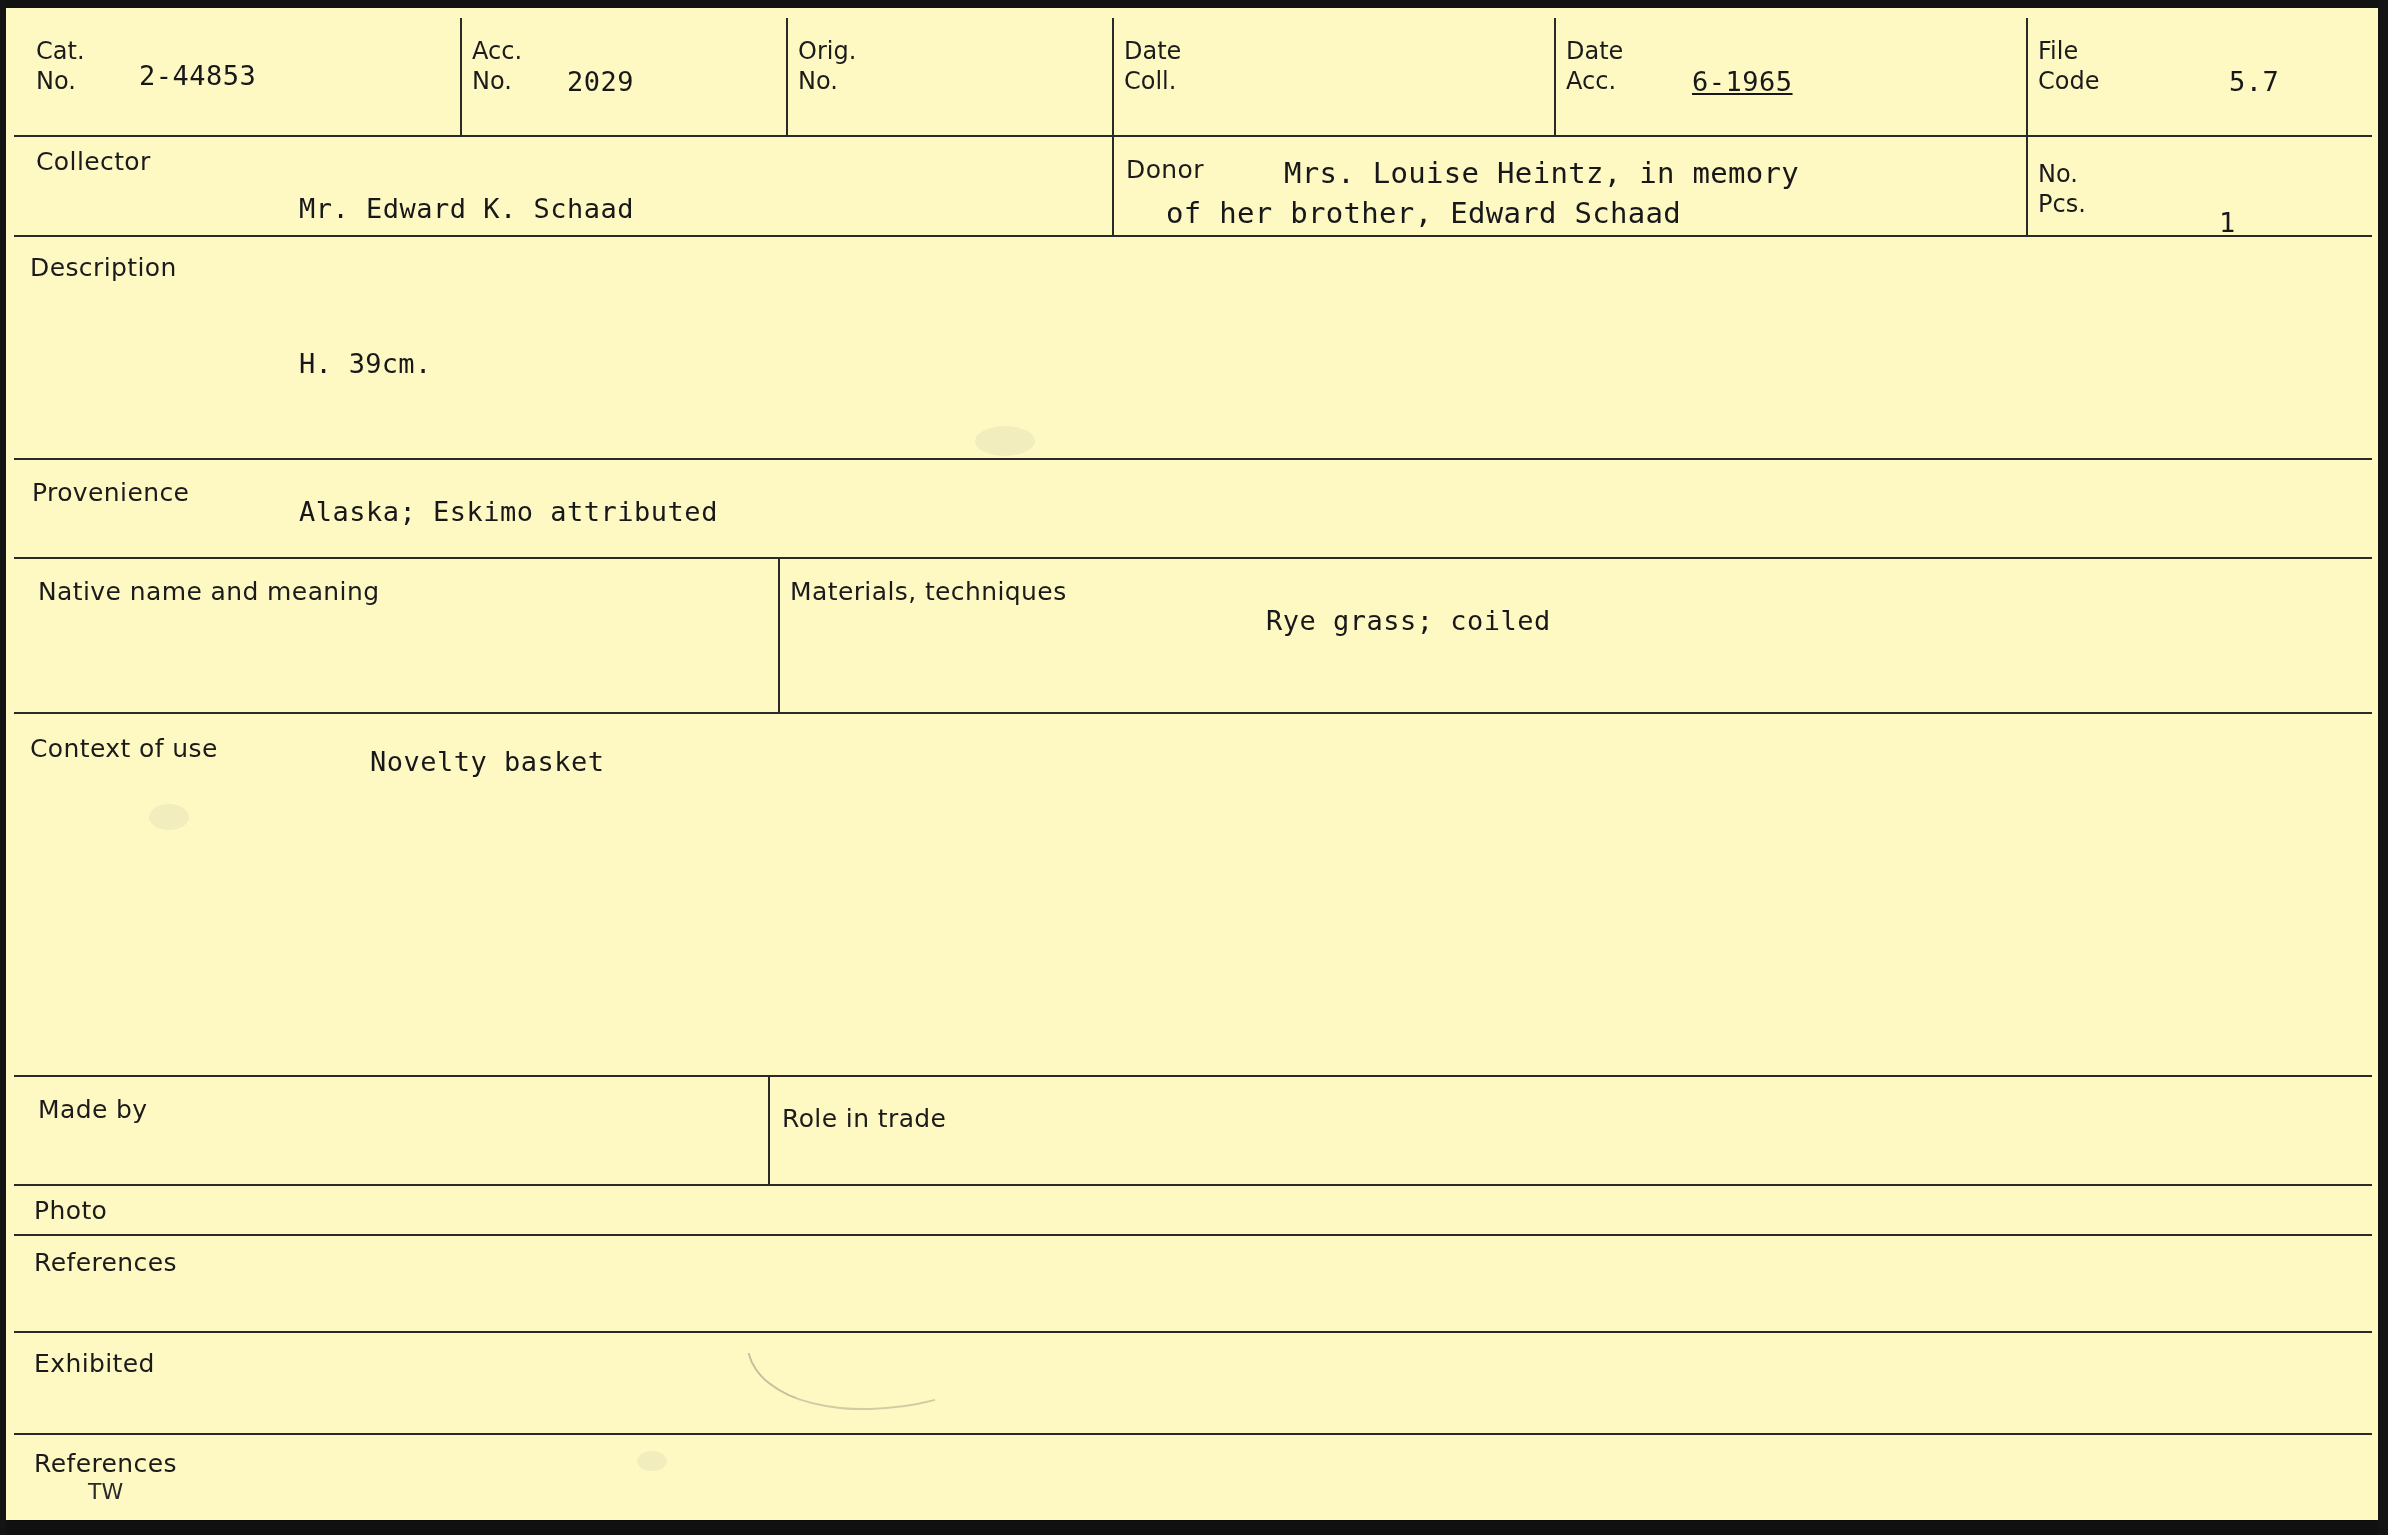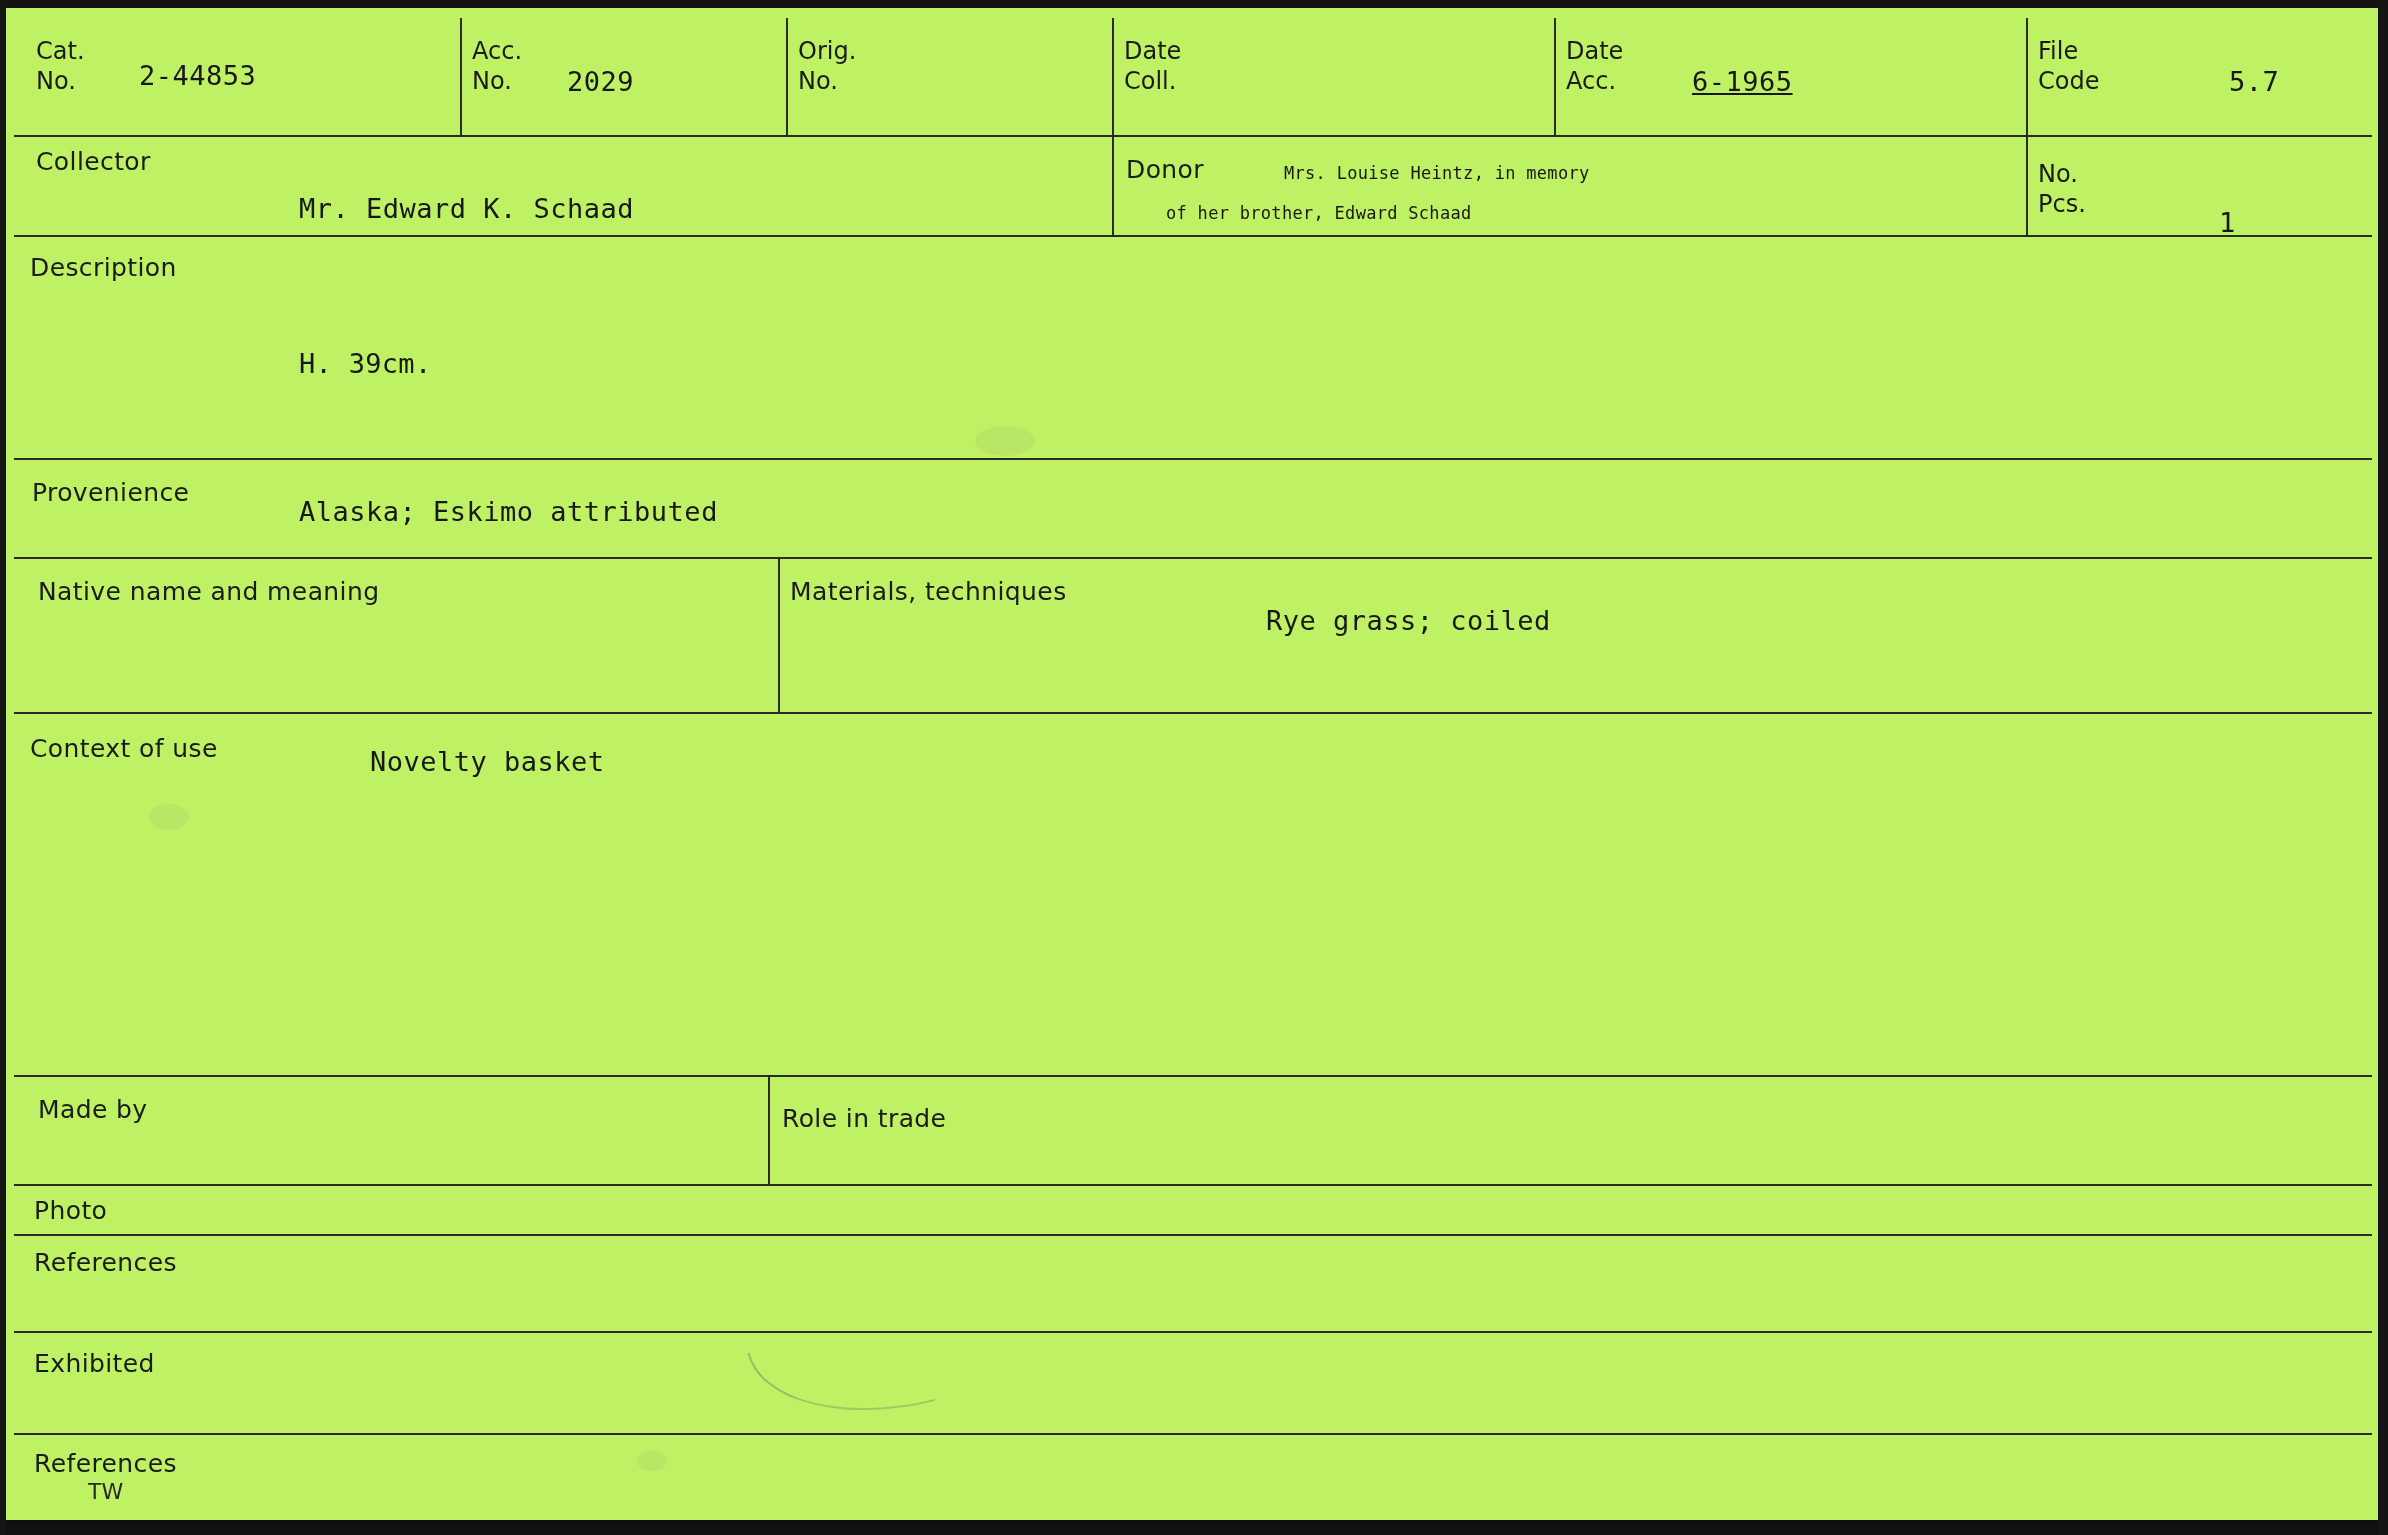--- a/index.html
+++ b/index.html
@@ -13,21 +13,21 @@
     font-family: "DejaVu Sans", sans-serif;
     overflow: hidden;
   }
 
   .card {
     position: absolute;
     left: 0px;
     top: 8px;
     width: 2388px;
     height: 1512px;
-    background: #bef264;
+    background: #fef9c3;
     box-sizing: border-box;
   }
   
   .edge-top {
     position: absolute; left: 0; top: 0; width: 2388px; height: 8px; background:#121212;
   }
   .edge-bottom {
     position: absolute; left: 0; bottom: 0; width: 2388px; height: 14px; background:#111;
   }
   .edge-left {
@@ -66,21 +66,21 @@
     position: absolute;
     font-family: "DejaVu Sans Mono", monospace;
     font-size: 27px;
     color: #18181a;
     white-space: pre;
     letter-spacing: 0.5px;
   }
   .val-sm {
     position: absolute;
     font-family: "DejaVu Sans Mono", monospace;
-    font-size: 17px;
+    font-size: 29px;
     color: #18181a;
     white-space: pre;
     letter-spacing: 0.3px;
     line-height: 36px;
   }
   .initials {
     position: absolute;
     font-family: "DejaVu Sans", sans-serif;
     font-size: 22px;
     color: #2a2a2a;

